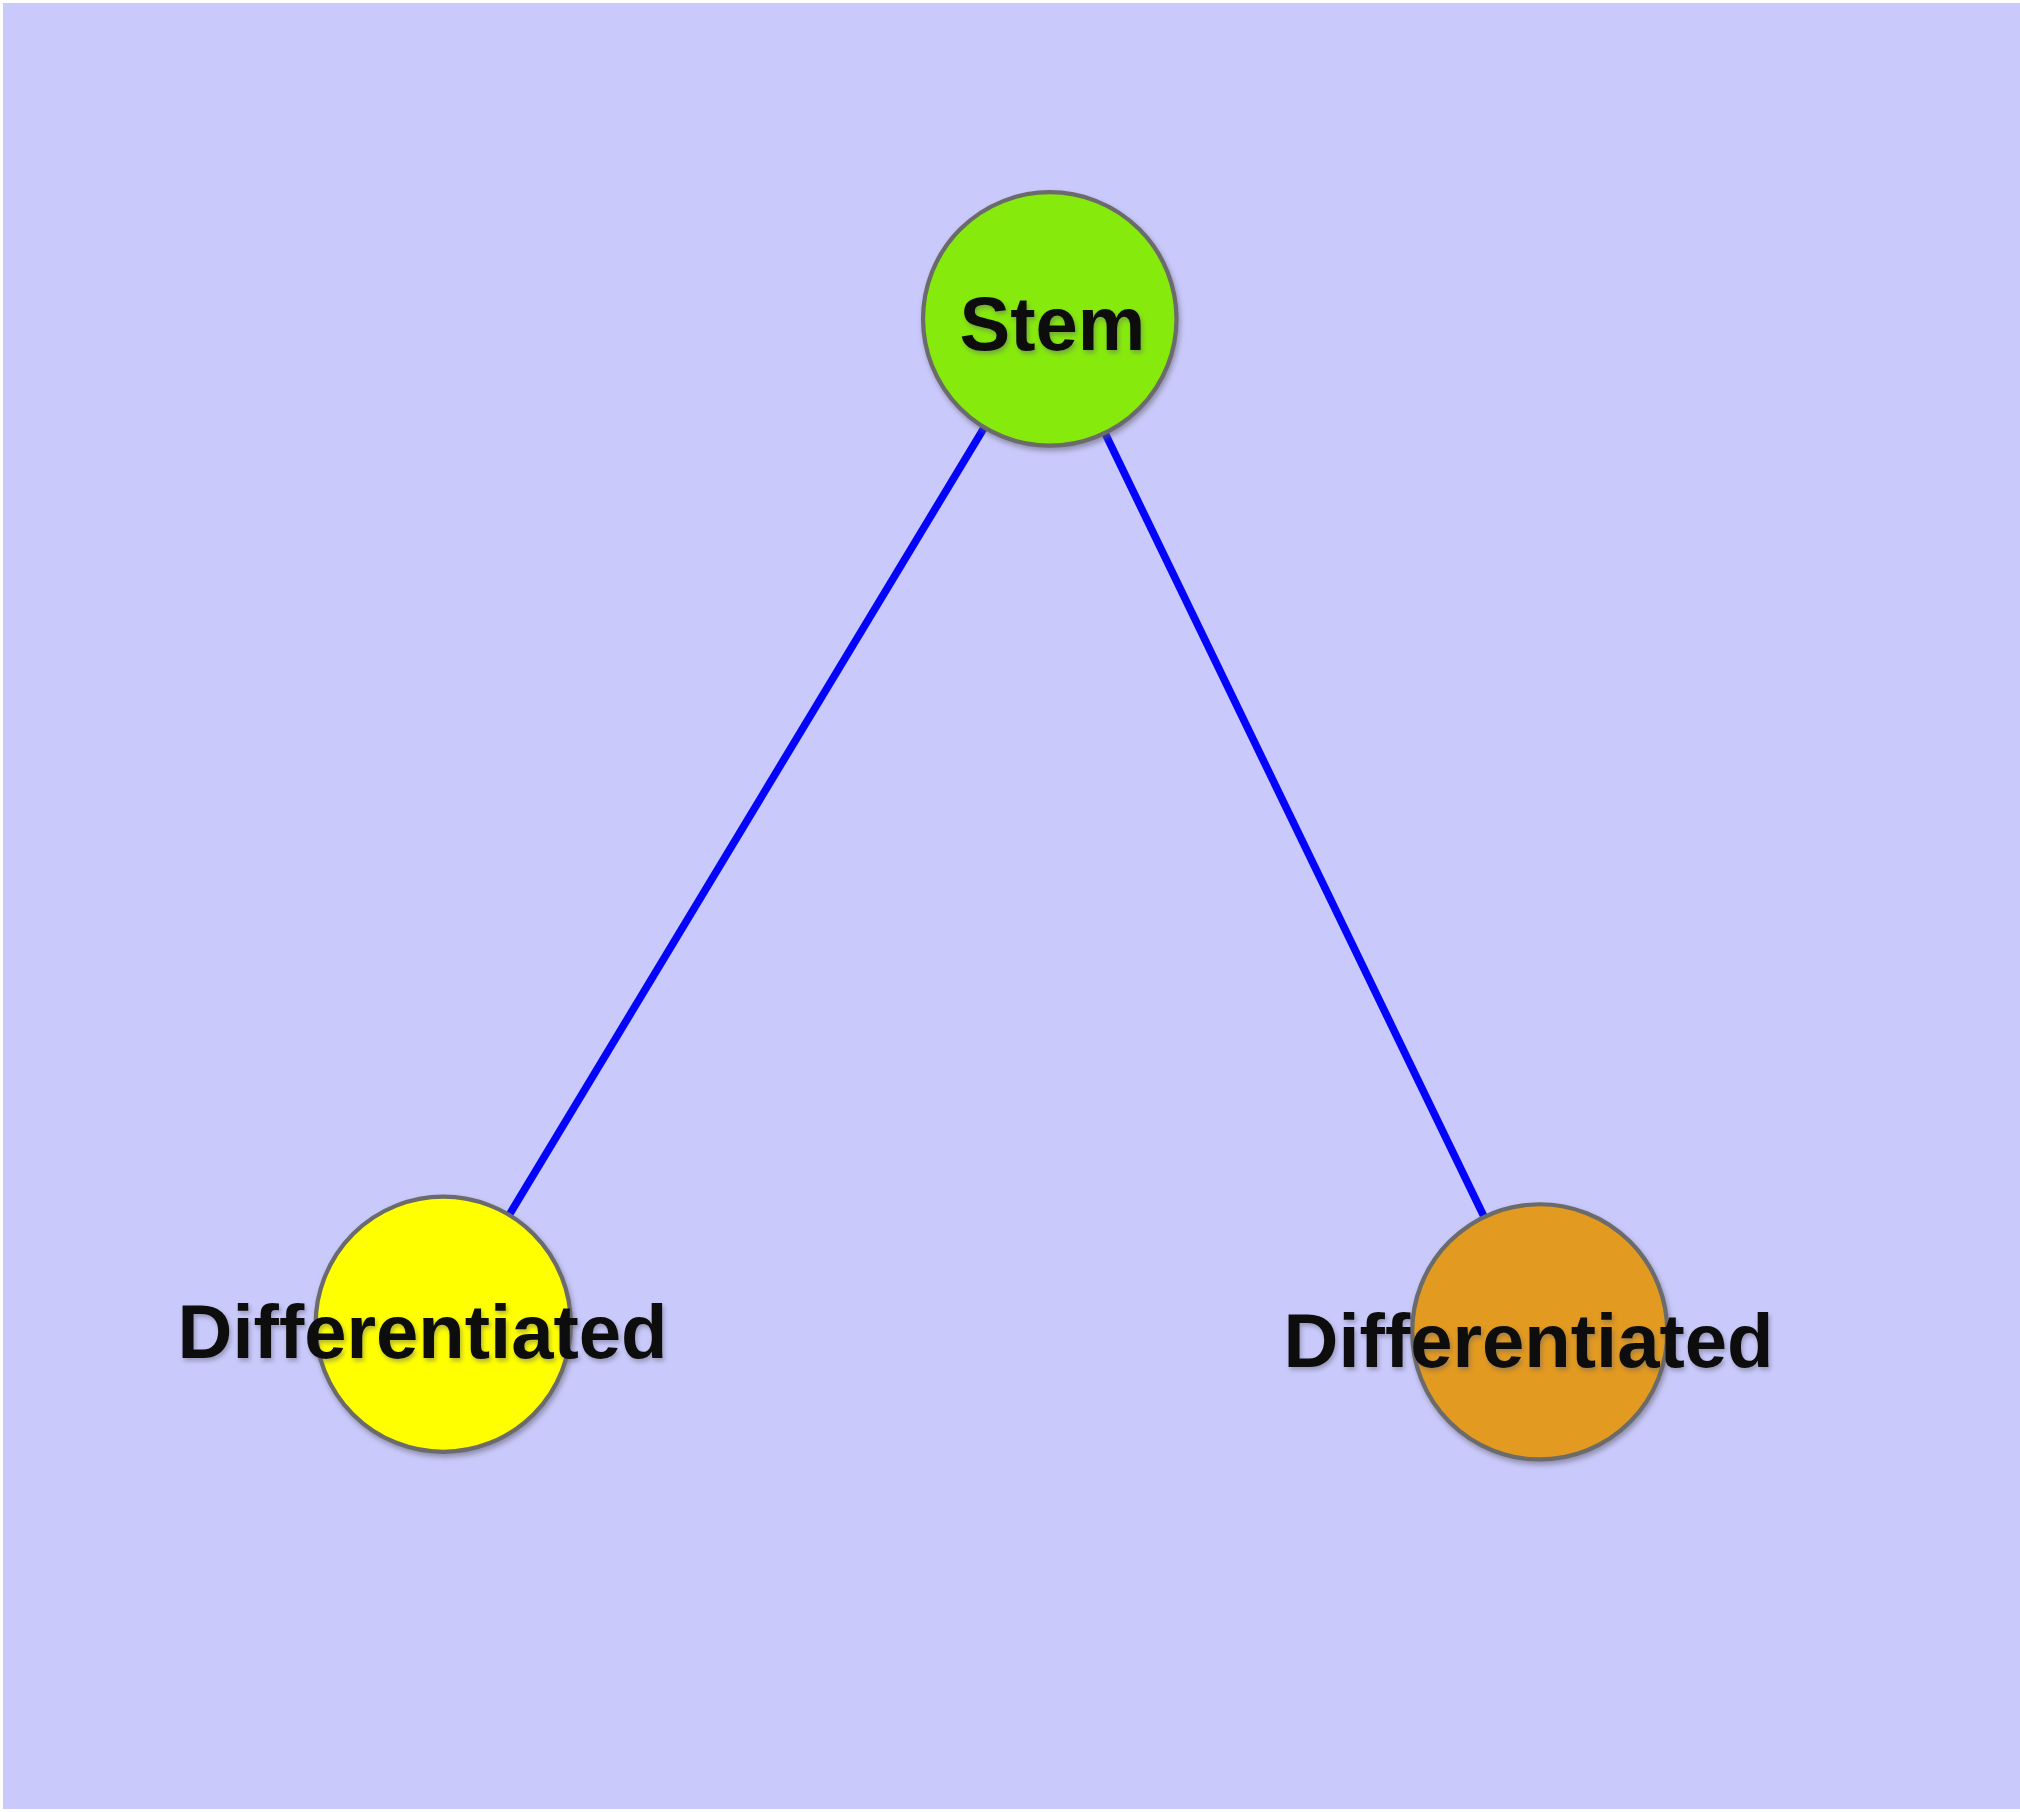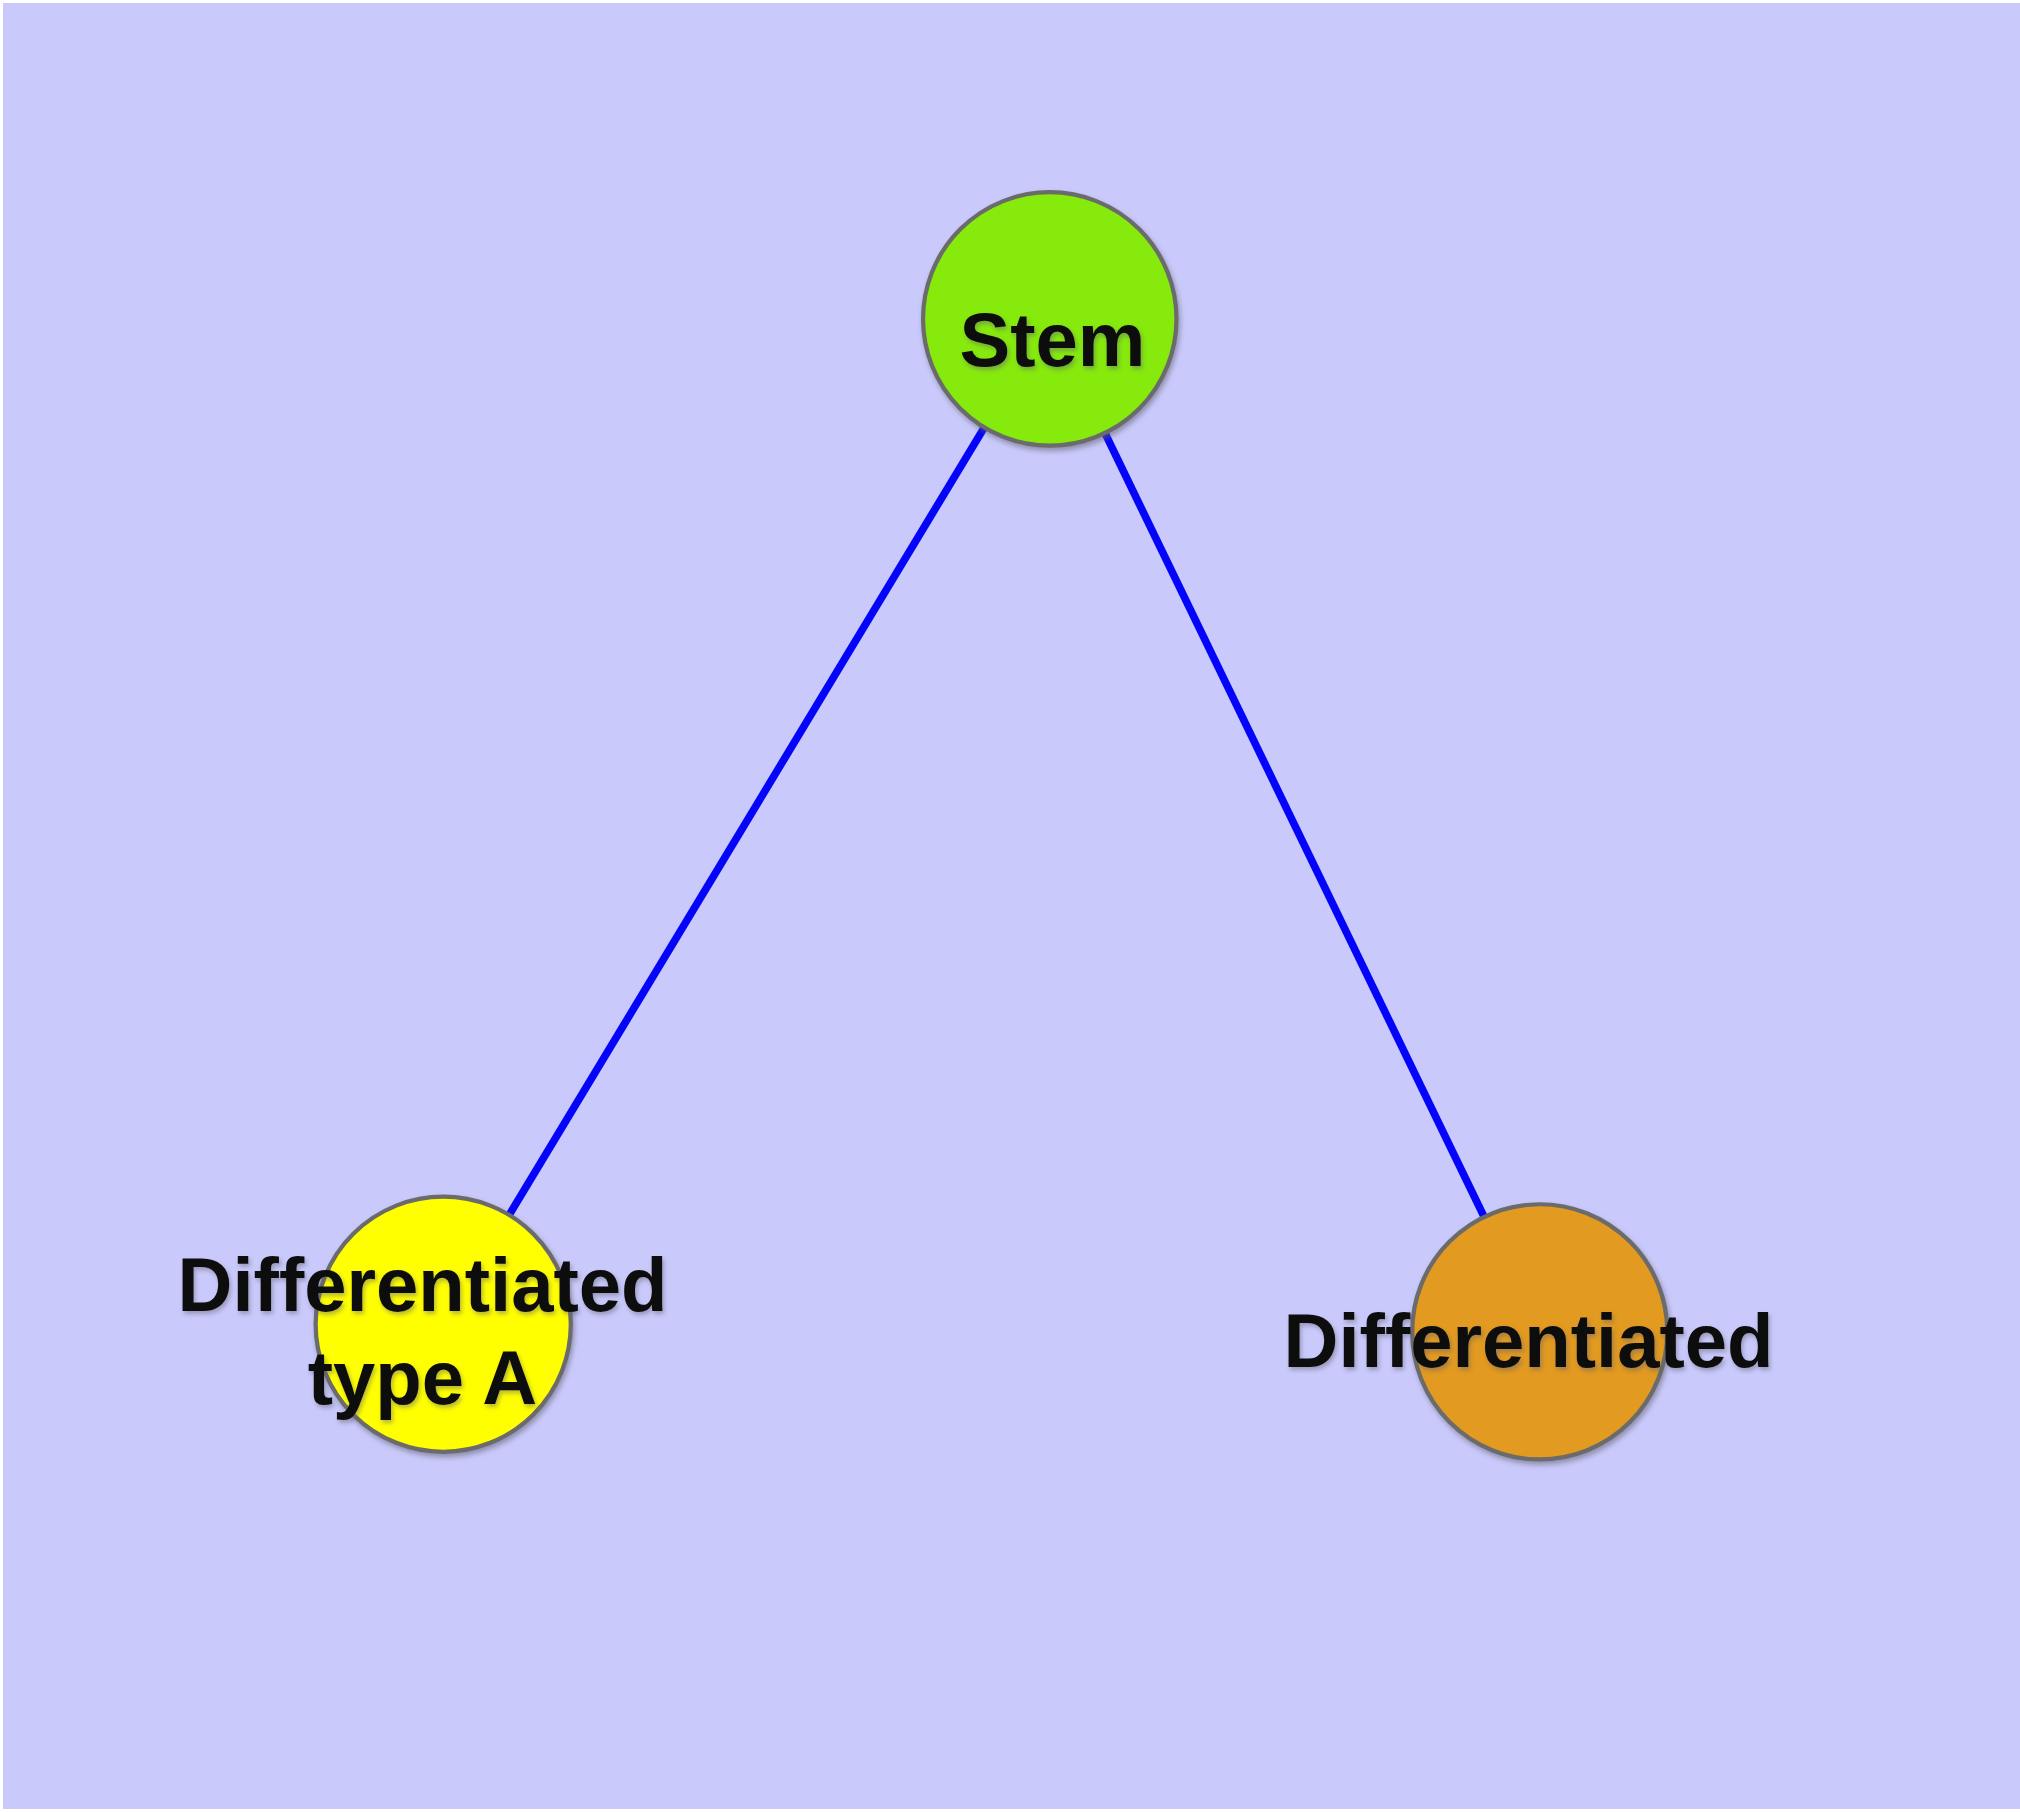--- a/index.html
+++ b/index.html
@@ -38,21 +38,21 @@
     font-family: "Liberation Sans", sans-serif;
     font-weight: 700;
     font-size: 76px;
     line-height: 93px;
     text-align: center;
     white-space: nowrap;
     text-shadow: 1.7px 3.4px 4.2px rgba(96, 96, 112, 0.45);
     pointer-events: none;
   }
   .label-line { display: block; }
-  .label-stem   { left: 1050px; top: 336px; }
+  .label-stem   { left: 1050px; top: 320px; }
   .label-type-a { left: 420px;  top: 1328px; }
   .label-type-b { left: 1526px; top: 1337px; }
 </style>
 </head>
 <body>
 
 <div class="canvas" style="background: rgb(201, 201, 251);">
 
   <svg class="edges-nodes-layer" viewBox="0 0 2384 2138">
 
@@ -63,21 +63,20 @@
     <circle class="node-circle" cx="519" cy="1564" r="151" fill="#FFFF00" stroke="#6B6B6B"></circle>
     <circle class="node-circle" cx="1817" cy="1573" r="151" fill="#E29A20" stroke="#6B6B6B"></circle>
   </svg>
 
   <div class="node-label label-stem" style="color: rgb(13, 13, 13);">
     <span class="label-line">Stem</span>
   </div>
 
   <div class="node-label label-type-a" style="color: rgb(13, 13, 13);">
     <span class="label-line">Differentiated</span>
-    <span class="label-line">type A</span>
   </div>
 
   <div class="node-label label-type-b" style="color: rgb(13, 13, 13);">
     <span class="label-line">Differentiated</span>
   </div>
 
 </div>
 
 
 </body></html>

